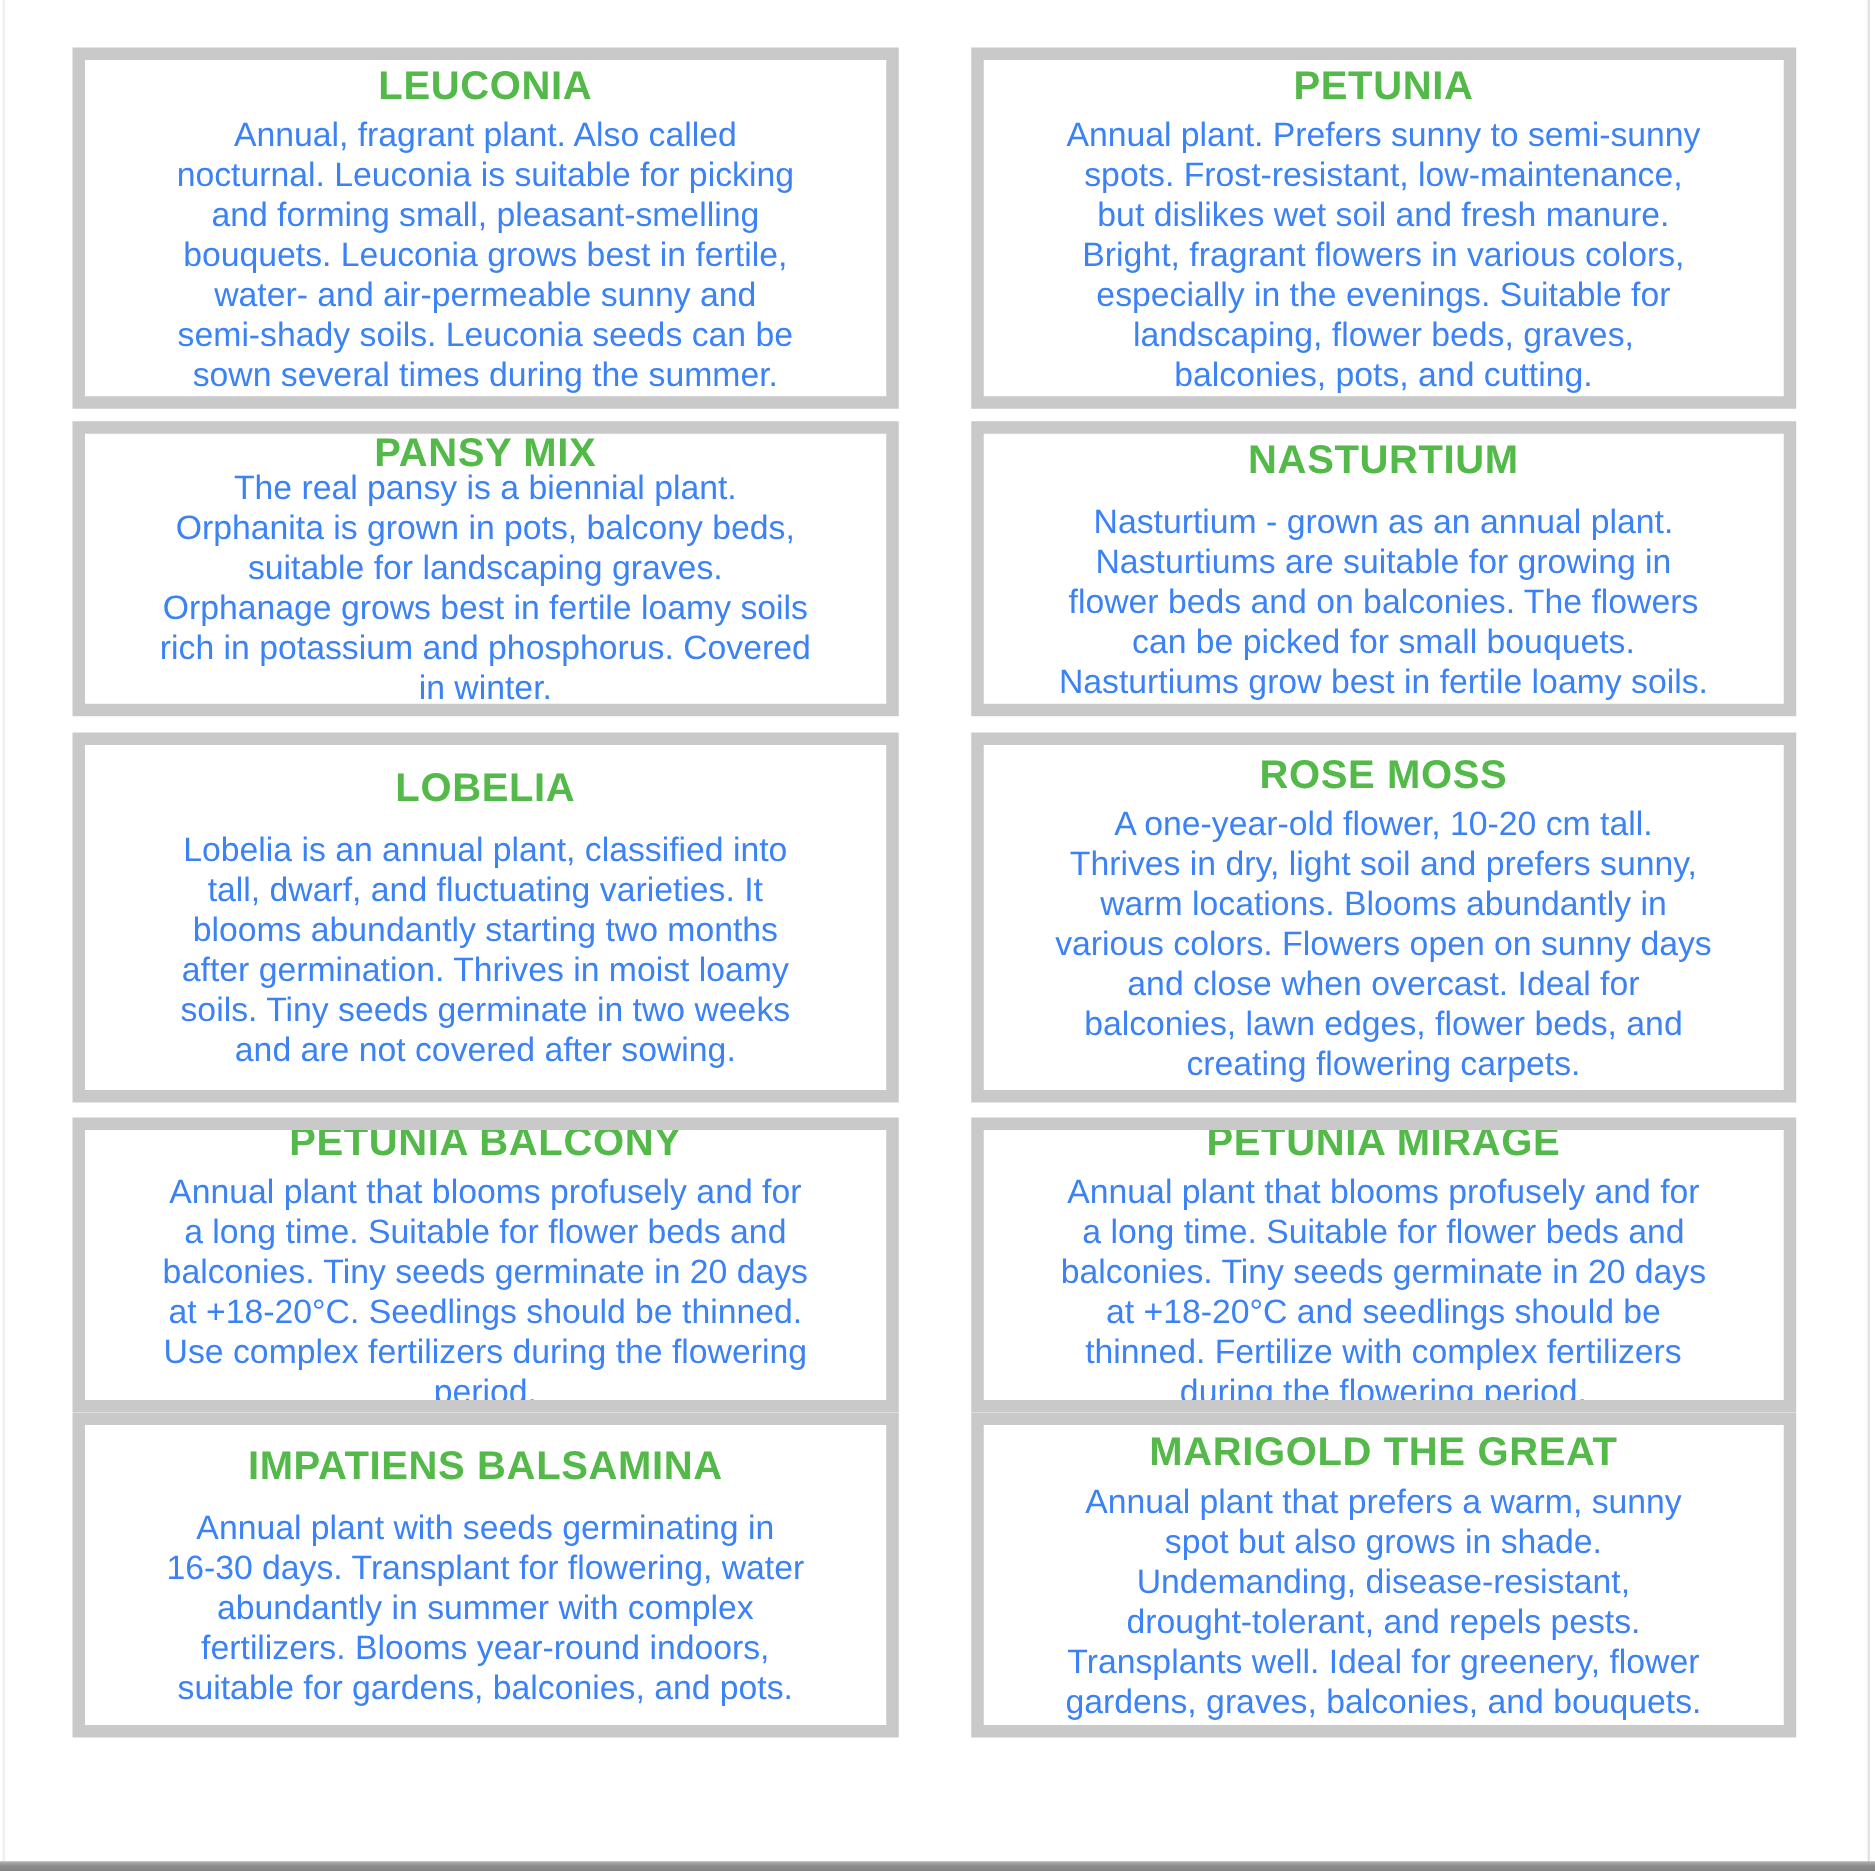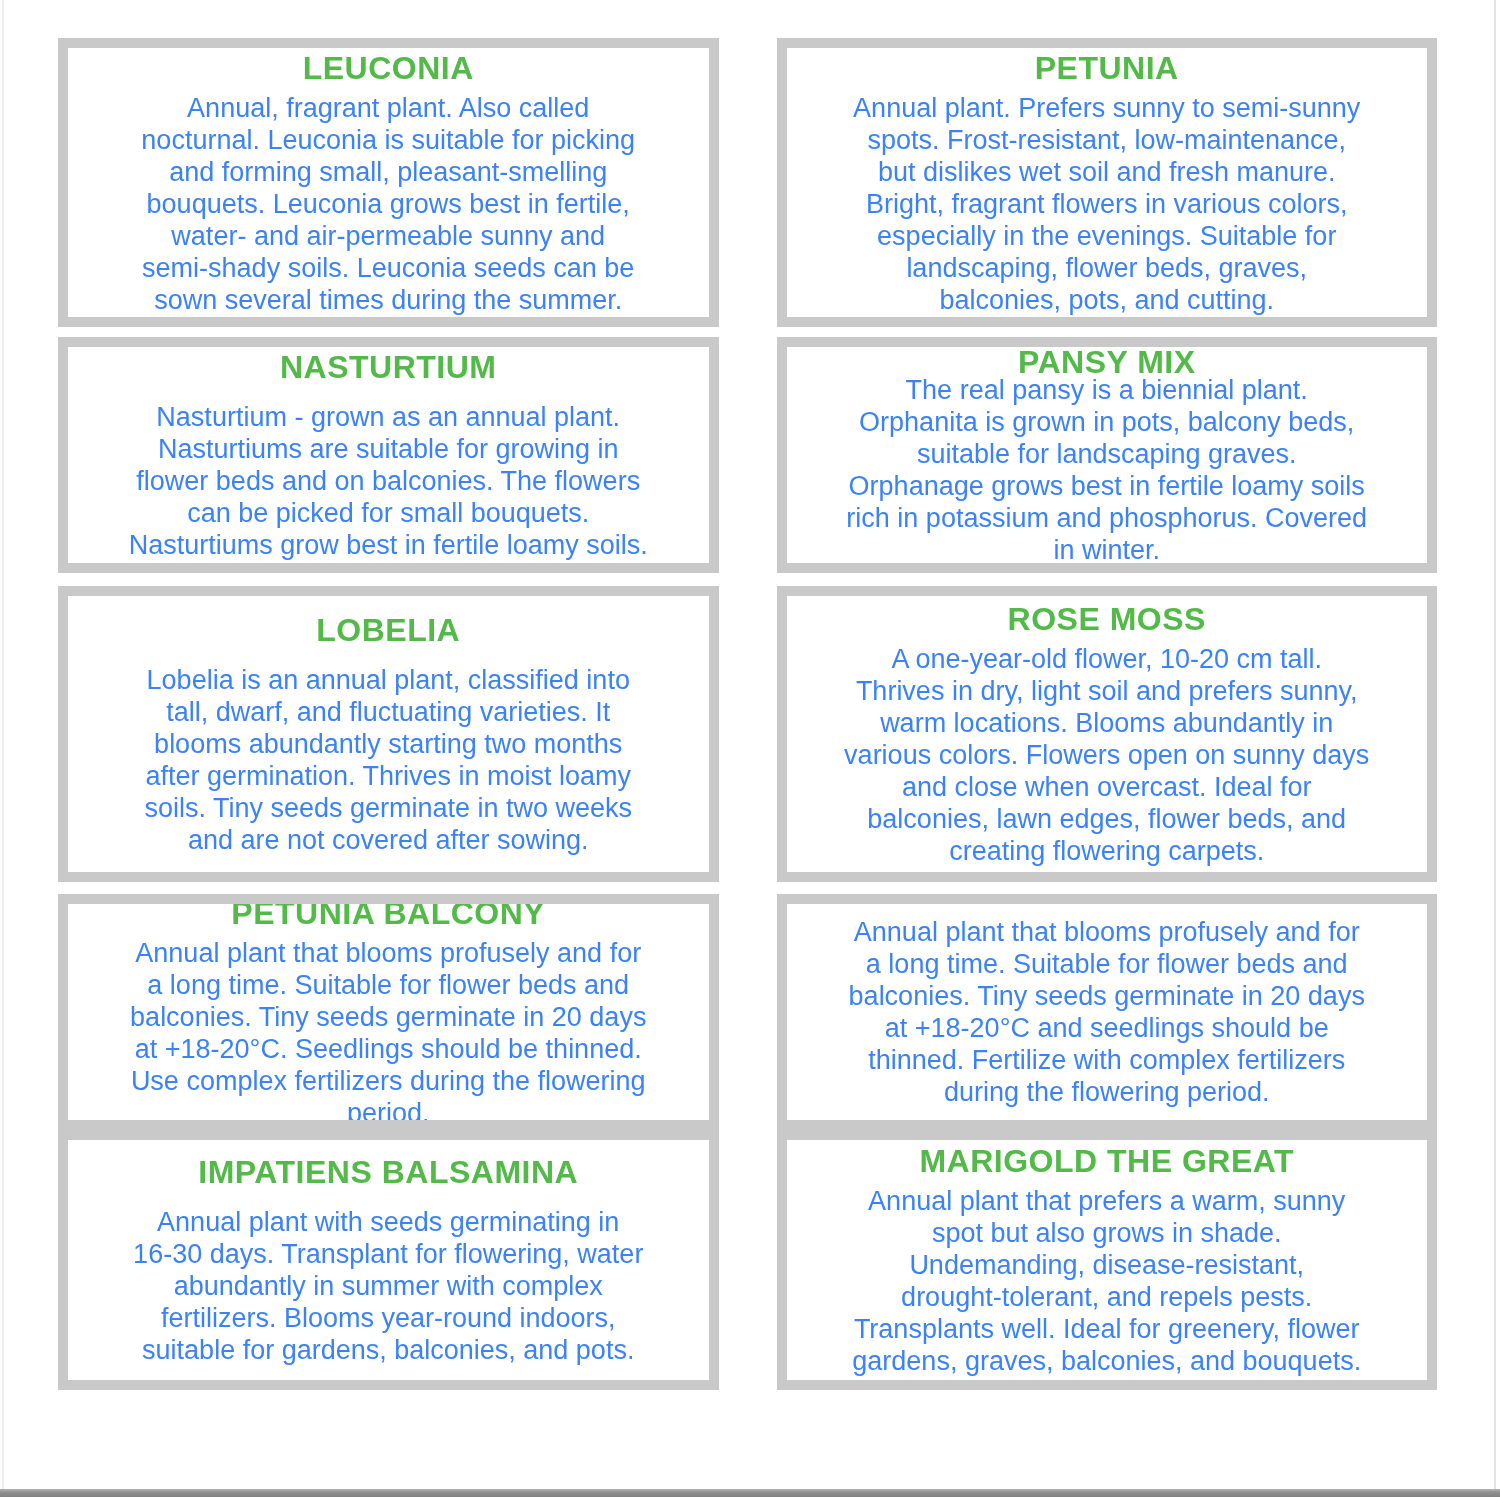--- a/index.html
+++ b/index.html
@@ -113,36 +113,36 @@
 spots. Frost-resistant, low-maintenance,
 but dislikes wet soil and fresh manure.
 Bright, fragrant flowers in various colors,
 especially in the evenings. Suitable for
 landscaping, flower beds, graves,
 balconies, pots, and cutting.</p>
       </div>
     </div>
 
     <div class="row row-2">
-      <div class="card spaced">
-        <h2 class="card-title">NASTURTIUM</h2>
-        <p class="card-body">Nasturtium - grown as an annual plant.
-Nasturtiums are suitable for growing in
-flower beds and on balconies. The flowers
-can be picked for small bouquets.
-Nasturtiums grow best in fertile loamy soils.</p>
-      </div>
       <div class="card tight">
         <h2 class="card-title">PANSY MIX</h2>
         <p class="card-body">The real pansy is a biennial plant.
 Orphanita is grown in pots, balcony beds,
 suitable for landscaping graves.
 Orphanage grows best in fertile loamy soils
 rich in potassium and phosphorus. Covered
 in winter.</p>
+      </div>
+      <div class="card spaced">
+        <h2 class="card-title">NASTURTIUM</h2>
+        <p class="card-body">Nasturtium - grown as an annual plant.
+Nasturtiums are suitable for growing in
+flower beds and on balconies. The flowers
+can be picked for small bouquets.
+Nasturtiums grow best in fertile loamy soils.</p>
       </div>
     </div>
 
     <div class="row row-3">
       <div class="card spaced">
         <h2 class="card-title">LOBELIA</h2>
         <p class="card-body">Lobelia is an annual plant, classified into
 tall, dwarf, and fluctuating varieties. It
 blooms abundantly starting two months
 after germination. Thrives in moist loamy
@@ -165,20 +165,21 @@
       <div class="card">
         <h2 class="card-title">PETUNIA BALCONY</h2>
         <p class="card-body">Annual plant that blooms profusely and for
 a long time. Suitable for flower beds and
 balconies. Tiny seeds germinate in 20 days
 at +18-20°C. Seedlings should be thinned.
 Use complex fertilizers during the flowering
 period.</p>
       </div>
       <div class="card">
+        <h2 class="card-title">PETUNIA MIRAGE</h2>
         <p class="card-body">Annual plant that blooms profusely and for
 a long time. Suitable for flower beds and
 balconies. Tiny seeds germinate in 20 days
 at +18-20°C and seedlings should be
 thinned. Fertilize with complex fertilizers
 during the flowering period.</p>
       </div>
     </div>
 
     <div class="row row-5">

